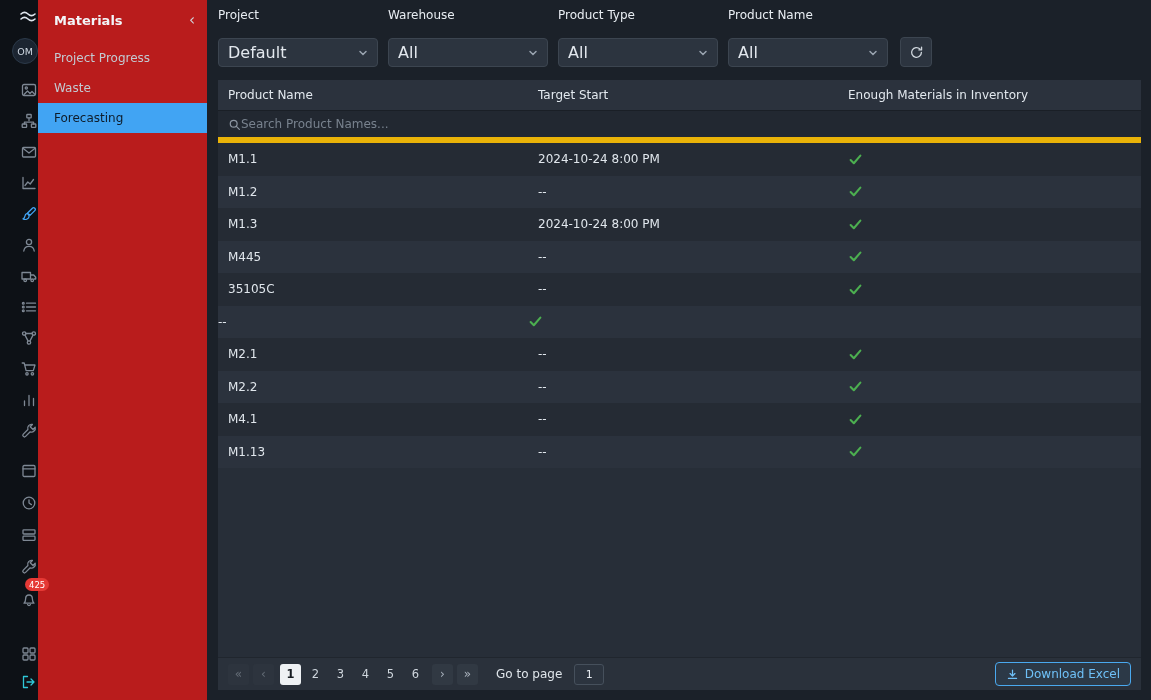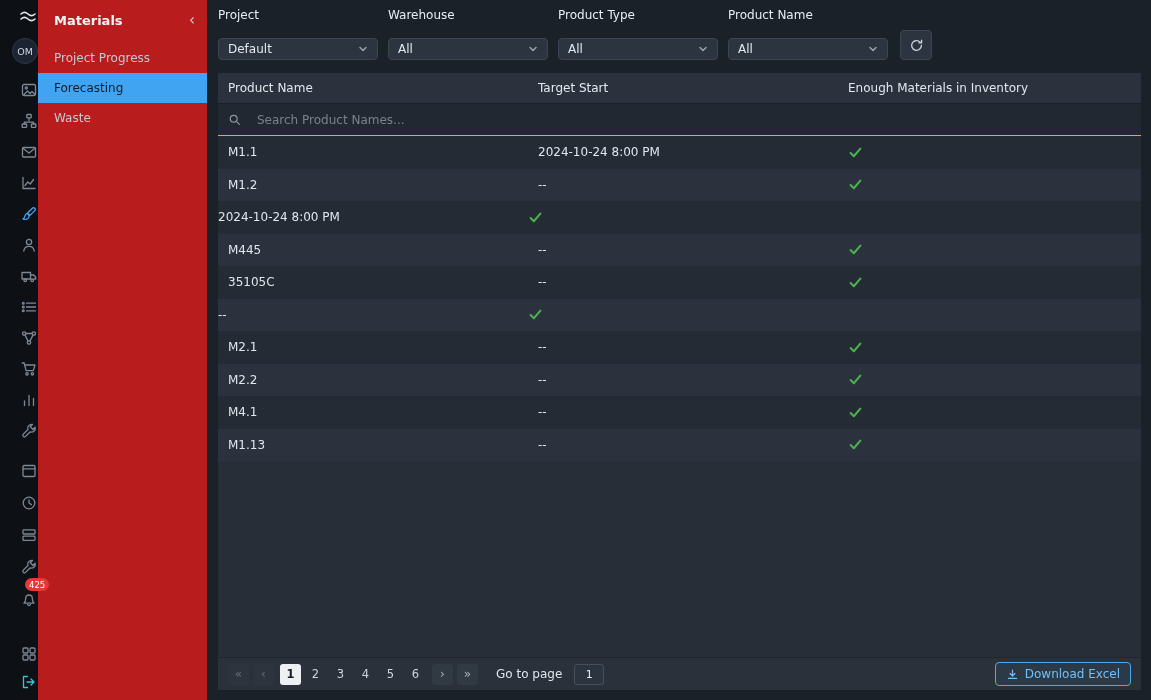--- a/index.html
+++ b/index.html
@@ -25,32 +25,32 @@
   .side-title{font-size:13px;font-weight:bold;color:#f2f5f8}
   .collapse{color:#cfd6dd;font-size:15px;cursor:pointer;line-height:1}
   .side-item{height:30px;display:flex;align-items:center;padding-left:16px;font-size:12px;color:#c3cad2;cursor:pointer}
   .side-item.active{background:#41a4f3;color:#0e1c2a}
 
   
   .main{flex:1;background:#1b2129;padding:8px 10px 10px 11px;display:flex;flex-direction:column;min-width:0}
   .filters{display:flex;align-items:flex-end;gap:10px;margin-bottom:13px}
   .filter{width:160px;display:flex;flex-direction:column;gap:16px}
   .f-label{font-size:12px;color:#e8edf2}
-  .select{height:22px;background:#2c343f;border:1px solid #3c4550;border-radius:4px;display:flex;align-items:center;justify-content:space-between;padding:0 9px;font-size:12px;color:#e3e8ee;cursor:pointer}
+  .select{height:29px;background:#2c343f;border:1px solid #3c4550;border-radius:4px;display:flex;align-items:center;justify-content:space-between;padding:0 9px;font-size:16px;color:#e3e8ee;cursor:pointer}
   .chev{color:#9aa4b0;display:flex}
   .refresh{width:32px;height:30px;background:#2c343f;border:1px solid #3c4550;border-radius:4px;color:#cfd6dd;display:flex;align-items:center;justify-content:center;margin-left:2px;cursor:pointer}
 
   
   .panel{flex:1;background:#272e38;display:flex;flex-direction:column;min-height:0}
   .t-head{display:flex;align-items:center;height:31px;background:#2b323d;font-size:12px;color:#e2e8ee;border-bottom:1px solid #1a1f26;flex-shrink:0}
   .col-name{width:320px;padding-left:10px}
   .col-start{width:310px}
   .col-enough{flex:1;display:flex;align-items:center}
   .t-head .col-enough{display:block}
-  .t-search{display:flex;align-items:center;gap:16px;height:32px;background:#222831;padding:0 10px;border-bottom:1px solid #eab308;flex-shrink:0}
+  .t-search{display:flex;align-items:center;gap:0;height:32px;background:#222831;padding:0 10px;border-bottom:6px solid #eab308;flex-shrink:0}
   .search-input{flex:1;background:transparent;border:none;outline:none;color:#dde3e9;font-size:12px;font-family:inherit}
   .search-input::placeholder{color:#78828e}
   .t-row{display:flex;align-items:center;height:32.5px;font-size:12px;color:#e0e6ec;flex-shrink:0;cursor:pointer}
   .t-row.odd{background:#252b34}
   .t-row.even{background:#2b323d}
   .t-spacer{flex:1}
 
   
   .t-footer{display:flex;align-items:center;gap:4px;height:33px;background:#2a313b;border-top:1px solid #20262e;padding:0 10px;flex-shrink:0}
   button{font-family:inherit}
@@ -210,22 +210,22 @@
       </div>
   </nav>
 
   <aside class="sidebar">
     <div class="side-head">
       <span class="side-title">Materials</span>
       <span class="collapse">‹</span>
     </div>
     <div id="sidebar-items">
         <div class="side-item">Project Progress</div>
+        <div class="side-item">Waste</div>
         <div class="side-item active">Forecasting</div>
-        <div class="side-item">Waste</div>
       </div>
   </aside>
 
   <main class="main">
 
     <div class="filters" id="filters-row">
       <div class="filter">
           <div class="f-label">Project</div>
           <div class="select">
             <span>Default</span>
@@ -313,20 +313,21 @@
             <div class="col-start">--</div>
             <div class="col-enough">
               <span style="display: flex;">
                 <svg viewBox="0 0 16 16" width="15" height="15" fill="none" stroke="#4caf50" stroke-width="2.2" stroke-linecap="round" stroke-linejoin="round">
                   <path d="M2.8 8.6l3.4 3.4 7-8.2"></path>
                 </svg>
               </span>
             </div>
           </div>
           <div class="t-row odd">
+            <div class="col-name">M1.3</div>
             <div class="col-start">2024-10-24 8:00 PM</div>
             <div class="col-enough">
               <span style="display: flex;">
                 <svg viewBox="0 0 16 16" width="15" height="15" fill="none" stroke="#4caf50" stroke-width="2.2" stroke-linecap="round" stroke-linejoin="round">
                   <path d="M2.8 8.6l3.4 3.4 7-8.2"></path>
                 </svg>
               </span>
             </div>
           </div>
           <div class="t-row even">

